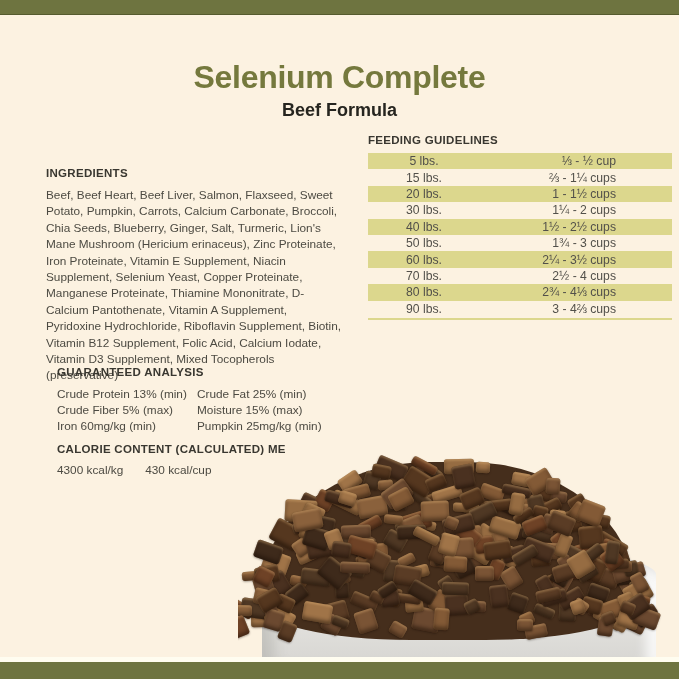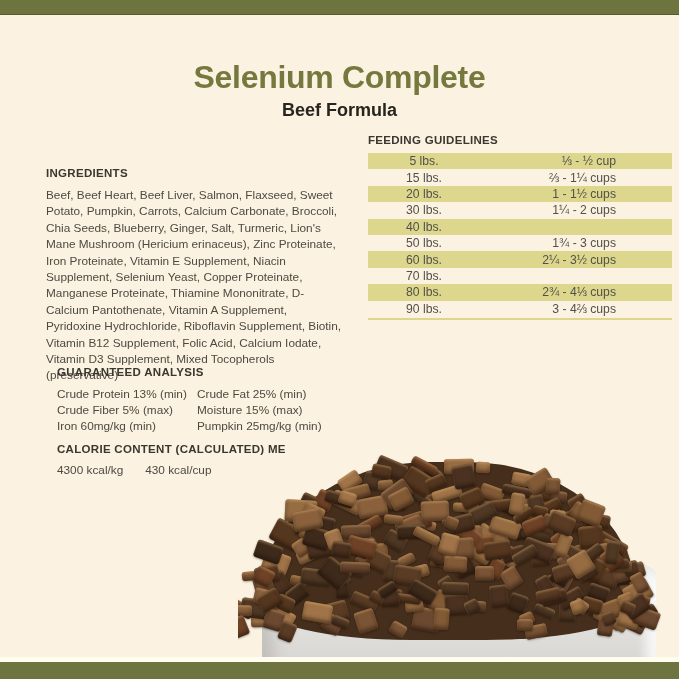--- a/index.html
+++ b/index.html
@@ -146,31 +146,33 @@
     <div class="fg-row hl">
       <span class="fg-w">20 lbs.</span>
       <span class="fg-a">1 - 1½ cups</span>
     </div>
     <div class="fg-row">
       <span class="fg-w">30 lbs.</span>
       <span class="fg-a">1¼ - 2 cups</span>
     </div>
     <div class="fg-row hl">
       <span class="fg-w">40 lbs.</span>
+      <span class="fg-a">1½ - 2½ cups</span>
     </div>
     <div class="fg-row">
       <span class="fg-w">50 lbs.</span>
       <span class="fg-a">1¾ - 3 cups</span>
     </div>
     <div class="fg-row hl">
       <span class="fg-w">60 lbs.</span>
       <span class="fg-a">2¼ - 3½ cups</span>
     </div>
     <div class="fg-row">
       <span class="fg-w">70 lbs.</span>
+      <span class="fg-a">2½ - 4 cups</span>
     </div>
     <div class="fg-row hl">
       <span class="fg-w">80 lbs.</span>
       <span class="fg-a">2¾ - 4⅓ cups</span>
     </div>
     <div class="fg-row">
       <span class="fg-w">90 lbs.</span>
       <span class="fg-a">3 - 4⅔ cups</span>
     </div>
     <div class="fg-rule"></div>

